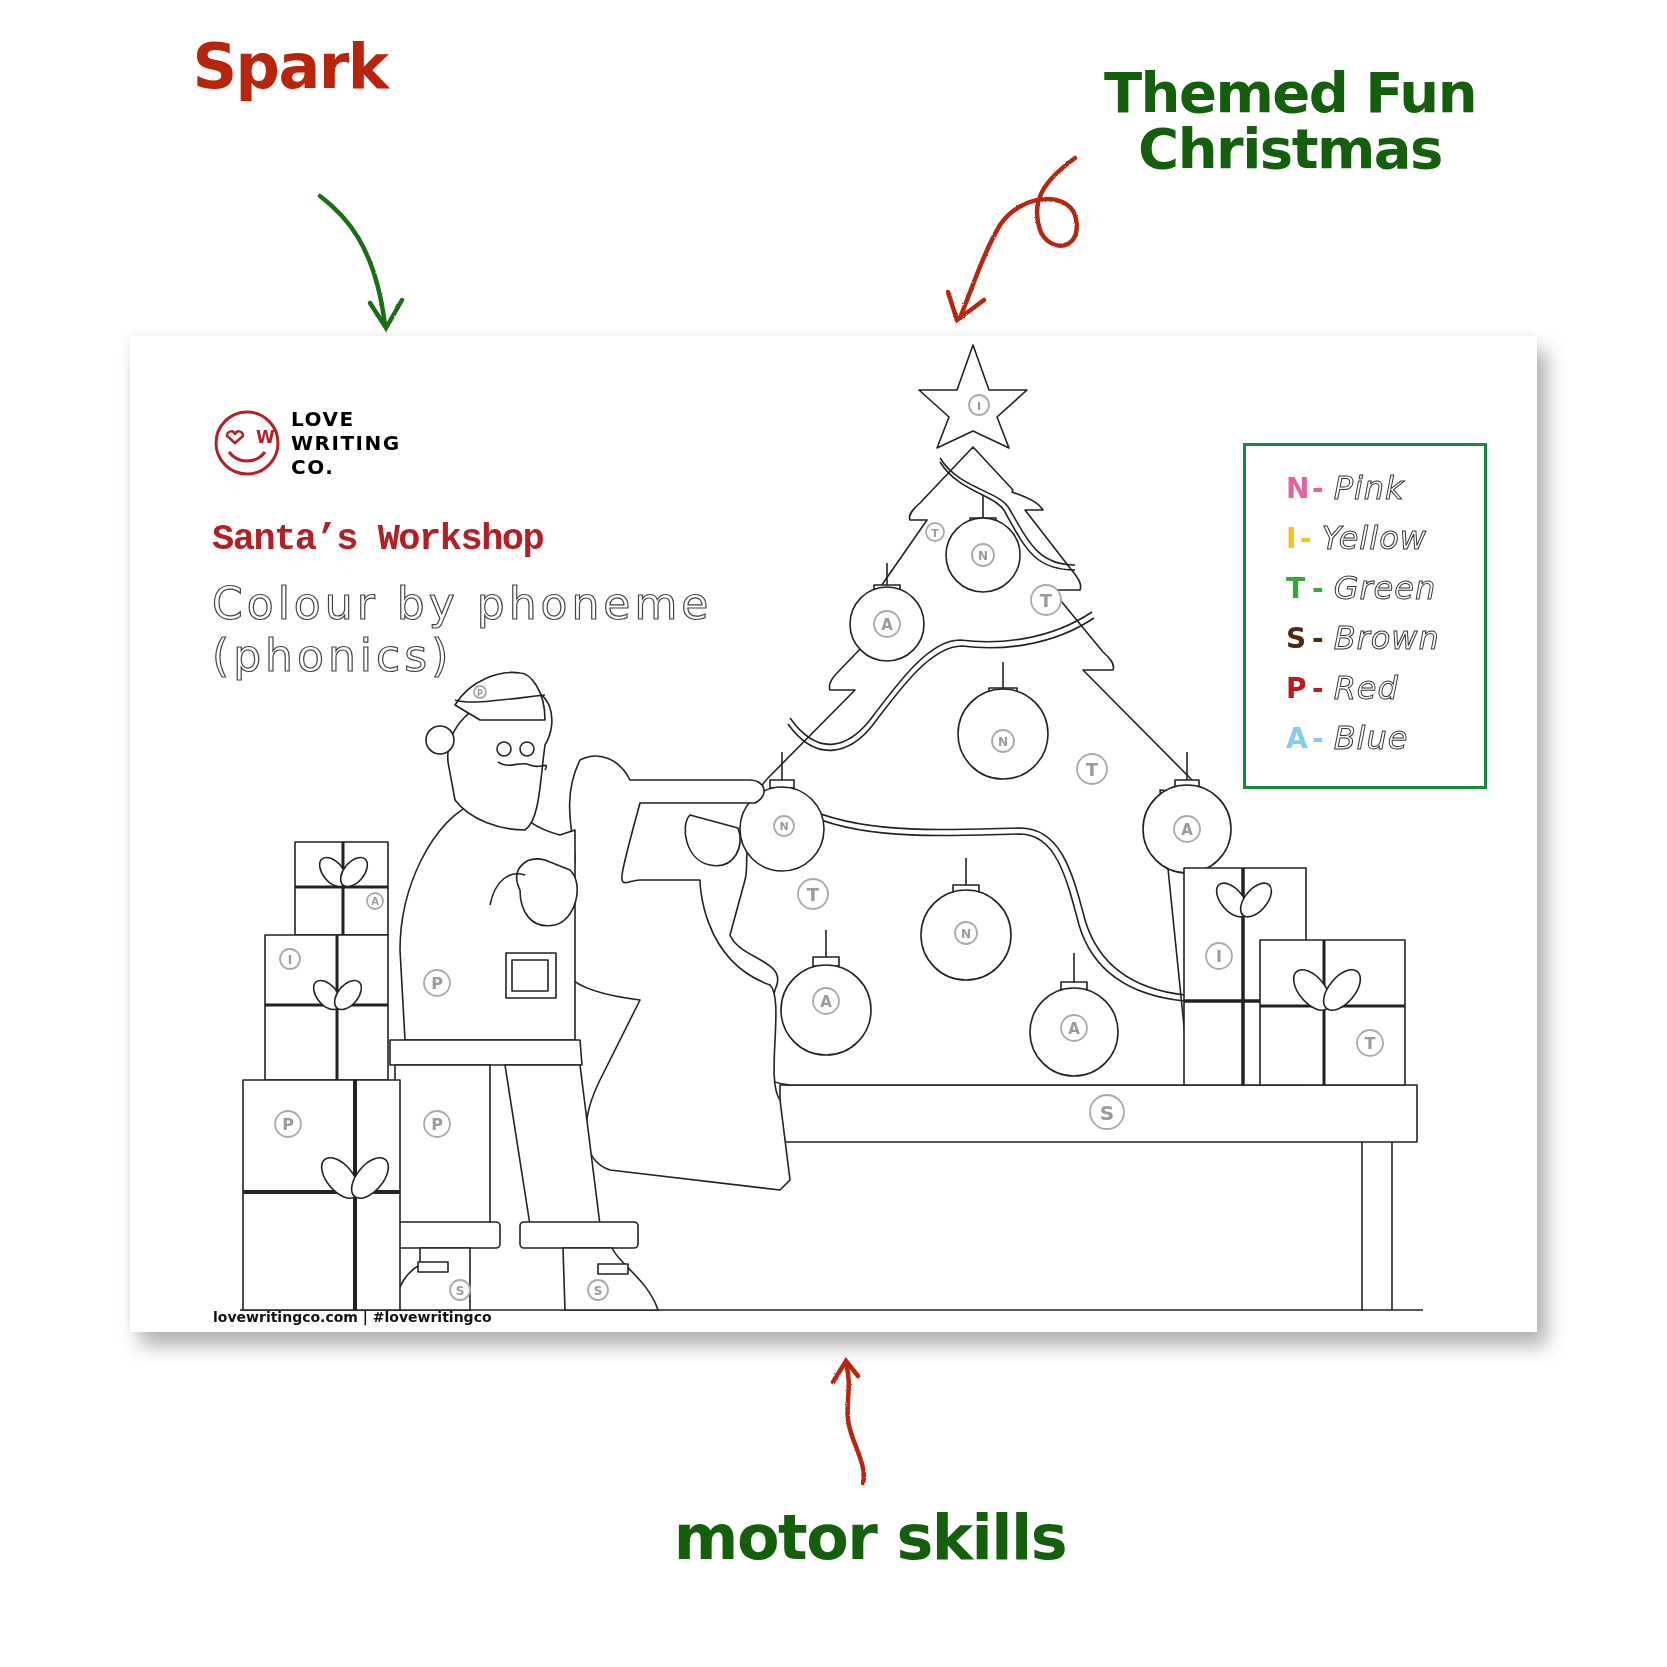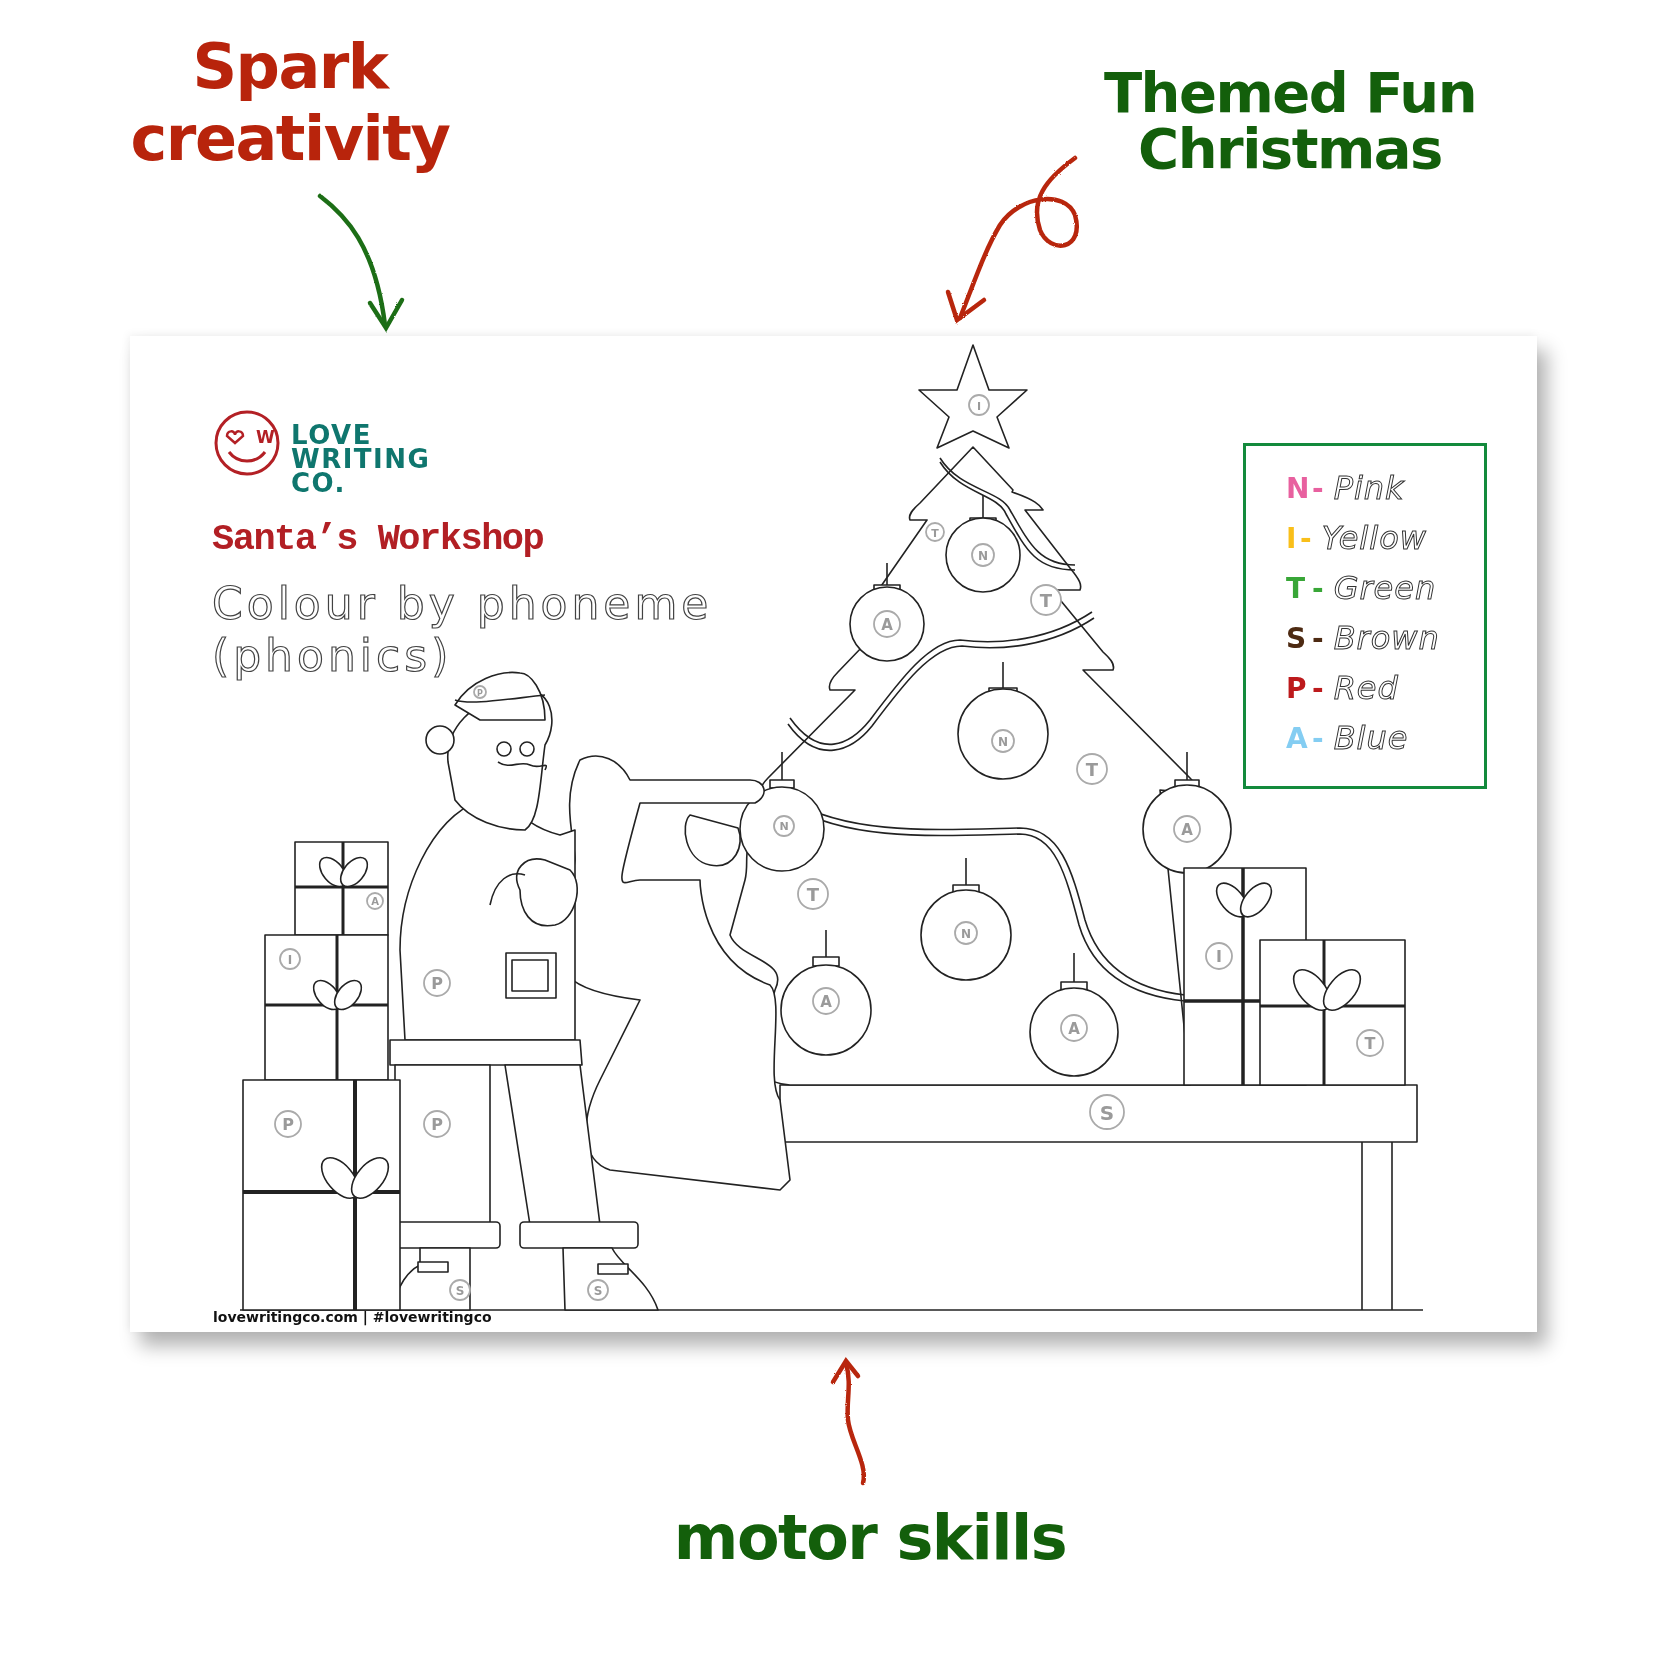--- a/index.html
+++ b/index.html
@@ -7,41 +7,40 @@
   .headline { position:absolute; font-family:"DejaVu Sans", sans-serif; font-weight:bold; letter-spacing:-1.5px; line-height:1; text-align:center; white-space:nowrap; }
   .hl-red { color:#b8240c; }
   .hl-green { color:#135f0b; }
   #h-spark { left:110px; top:36px; width:360px; font-size:62px; }
   #h-christmas { left:1075px; top:55px; width:430px; font-size:56px; }
   #h-develop { left:640px; top:1495px; width:460px; font-size:62px; }
   .sheet { position:absolute; left:130px; top:336px; width:1407px; height:996px; background:#fff;
            box-shadow: 10px 14px 18px rgba(0,0,0,0.30), -2px -2px 8px rgba(0,0,0,0.05); }
   .art { position:absolute; left:0; top:0; }
   .logo { position:absolute; left:213px; top:405px; width:220px; height:80px; }
-  .logo-text { position:absolute; left:291px; top:423px; color:#0f766e; font-family:"DejaVu Sans", sans-serif; font-weight:bold; font-size:26px; line-height:24px; letter-spacing:1.5px; }
+  .logo-text { position:absolute; left:291px; top:407px; color:#000000; font-family:"DejaVu Sans", sans-serif; font-weight:bold; font-size:20px; line-height:24px; letter-spacing:1.5px; }
   .logo-text span { display:block; }
   .title { position:absolute; left:212px; top:518px; color:#b21f24; font-family:Liberation Mono, monospace; font-weight:bold; font-size:37px; letter-spacing:-1.5px; white-space:nowrap; }
   .trace { position:absolute; left:212px; color:transparent; font-family:"DejaVu Sans", sans-serif; font-size:44px; font-weight:normal; letter-spacing:4px;
            -webkit-text-stroke:1.2px #222; white-space:nowrap; opacity:0.85; }
   #trace1 { top:578px; }
   #trace2 { top:630px; }
   .legend { position:absolute; left:1243px; top:443px; width:238px; height:340px; border:3.5px solid #138a3c; box-sizing:content-box; }
   .legend-row { position:absolute; left:40px; height:40px; display:flex; align-items:center; white-space:nowrap; }
   .legend-key { font-family:"DejaVu Sans", sans-serif; font-weight:bold; font-size:28px; width:26px; }
   .legend-dash { font-family:"DejaVu Sans", sans-serif; font-weight:bold; font-size:28px; margin-right:10px; }
   .legend-val { font-family:"DejaVu Sans", sans-serif; font-style:italic; font-size:32px; color:transparent; -webkit-text-stroke:1px #333; letter-spacing:1px; }
   .footer { position:absolute; left:213px; top:1309px; font-family:"DejaVu Sans", sans-serif; font-weight:bold; font-size:14px; color:#111; white-space:nowrap; }
   .lbl { font-family:"DejaVu Sans", sans-serif; font-weight:bold; fill:#9a9a9a; text-anchor:middle; }
 </style>
 </head>
 <body>
 
 <div id="h-spark" class="headline hl-red">
   <div>Spark</div>
-  <div style="margin-top:10px;">creativity</div>
 </div>
 <div id="h-christmas" class="headline hl-green">
   <div style="margin-top:10px;">Themed Fun</div>
   <div>Christmas</div>
 </div>
 <div id="h-develop" class="headline hl-green">
   <div style="margin-top:12px;">motor skills</div>
 </div>
 
 <svg class="art" width="1667" height="1667" style="z-index:1;">

